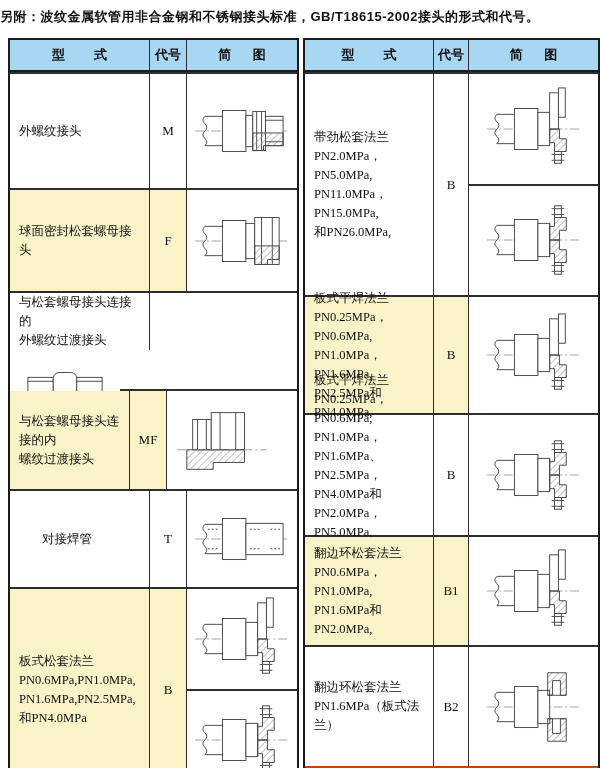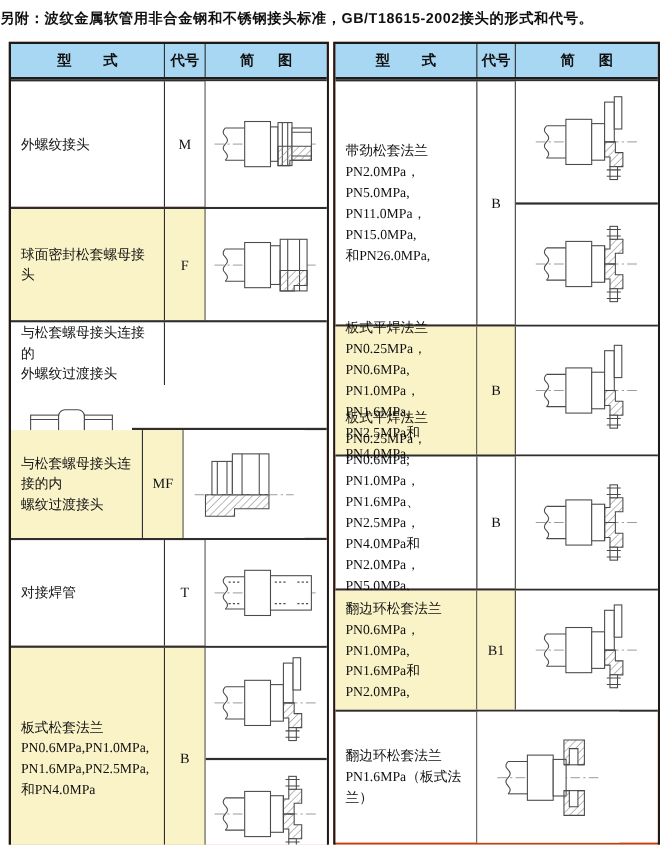--- a/index.html
+++ b/index.html
@@ -158,21 +158,21 @@
       <rect class="fw" x="39" y="17" width="34" height="38"></rect>
       <line class="ln" x1="48" y1="17" x2="48" y2="55"></line>
                 <line class="ln" x1="64" y1="17" x2="64" y2="55"></line>
       <path class="hz" fill="url(#h3)" d="M14,55 h59 v13 h-32 v7 h-27 z"></path>
       <line class="cl" x1="4" y1="55" x2="96" y2="55"></line>
               </svg>
             </div>
           </div>
         </div>
         <div class="trow" style="height: 98px;">
-          <div class="td type" style="width: 140px;">
+          <div class="td type" style="width: 140px; padding-left: 23px;">
             <div class="typetext">对接焊管</div>
           </div>
           <div class="td code" style="width: 37px;">T</div>
           <div class="td diag" style="width: 110px;">
             <div class="dbox">
               <svg width="102" height="88" viewBox="0 0 100 90" xmlns="http://www.w3.org/2000/svg">
                 <defs>
                   <pattern id="h4" patternUnits="userSpaceOnUse" width="5" height="5" patternTransform="rotate(45)">
                     <line x1="0" y1="0" x2="0" y2="5" stroke="#8a8a8a" stroke-width="1.1"></line>
                   </pattern>
@@ -410,20 +410,21 @@
                 <line class="ln" x1="68" y1="77" x2="81" y2="77"></line>
               </svg>
             </div>
           </div>
         </div>
         <div class="trow" style="height: 121px;">
           <div class="td type" style="width: 129px;">
             <div class="typetext">翻边环松套法兰
 PN1.6MPa（板式法兰）</div>
           </div>
+          <div class="td code" style="width: 35px;">B2</div>
           <div class="td diag" style="width: 129px;">
             <div class="dbox">
               <svg width="102" height="88" viewBox="0 0 100 90" xmlns="http://www.w3.org/2000/svg">
                 <defs>
                   <pattern id="h12" patternUnits="userSpaceOnUse" width="5" height="5" patternTransform="rotate(45)">
                     <line x1="0" y1="0" x2="0" y2="5" stroke="#8a8a8a" stroke-width="1.1"></line>
                   </pattern>
                 </defs>
                 <line class="cl" x1="2" y1="45" x2="98" y2="45"></line>
                 <path class="ln" d="M12,30 q-4,4 0,7.5 q4,4 0,7.5 q-4,4 0,7.5 q4,4 0,7.5"></path>

